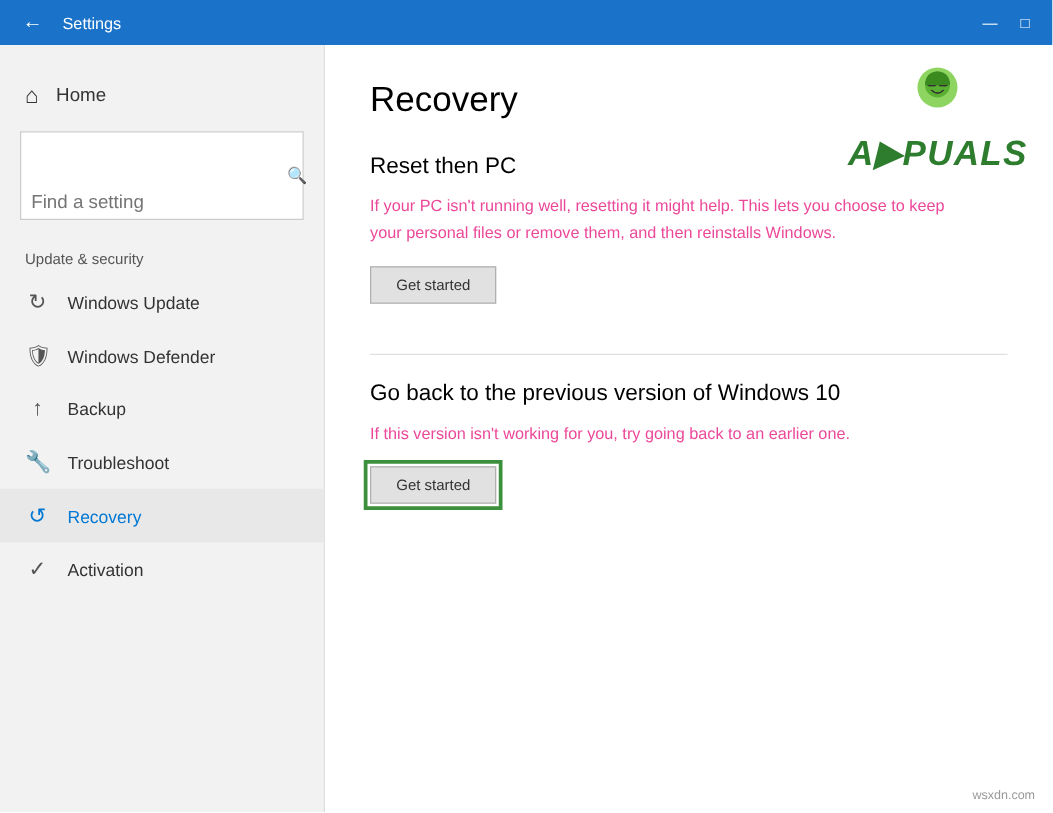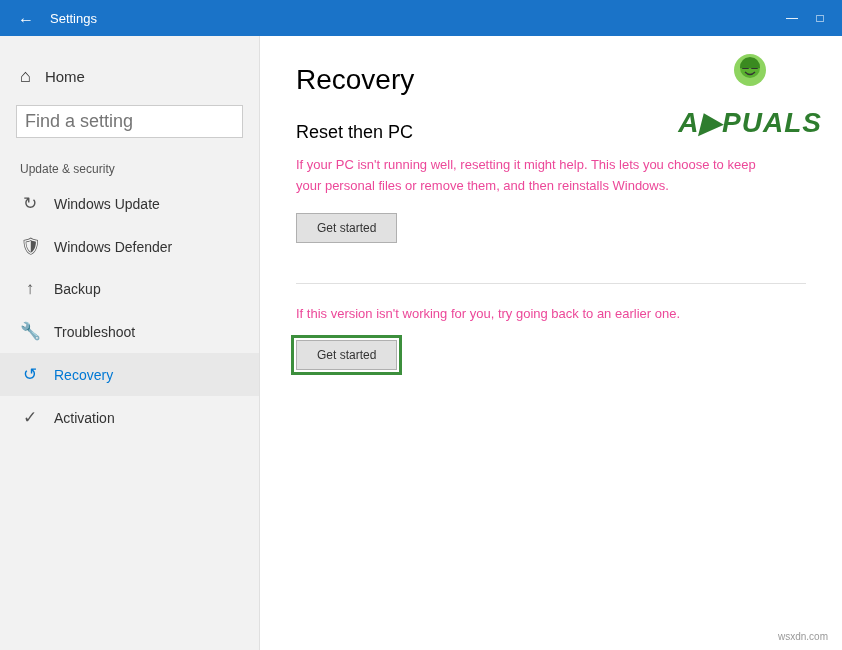--- a/index.html
+++ b/index.html
@@ -96,24 +96,25 @@
       display: flex;
       align-items: center;
       border: 1px solid #ccc;
       background: white;
       padding: 5px 8px;
       gap: 6px;
     }
     .search-input {
       border: none;
       outline: none;
-      font-size: 18px;
+      font-size: 15px;
       flex: 1;
       background: transparent;
       color: #1d4ed8;
+      margin-top: 42px;
     }
     .search-icon-btn {
       font-size: 13px;
       color: #555;
       cursor: pointer;
     }
 
     .section-label {
       font-size: 12px;
       color: #555;
@@ -316,20 +317,21 @@
 
     <div>
       <h2 class="section-title">Reset then PC</h2>
       <p class="section-desc">If your PC isn't running well, resetting it might help. This lets you choose to keep your personal files or remove them, and then reinstalls Windows.</p>
       <button class="btn-get-started">Get started</button>
     </div>
 
     <hr class="divider">
 
     <div>
+      <h2 class="section-title">Go back to the previous version of Windows 10</h2>
       <p class="section-desc">If this version isn't working for you, try going back to an earlier one.</p>
       <button class="btn-get-started highlighted">Get started</button>
     </div>
 
     <div class="wsxdn-badge">wsxdn.com</div>
   </div>
 
 </div>
 
 </body></html>

